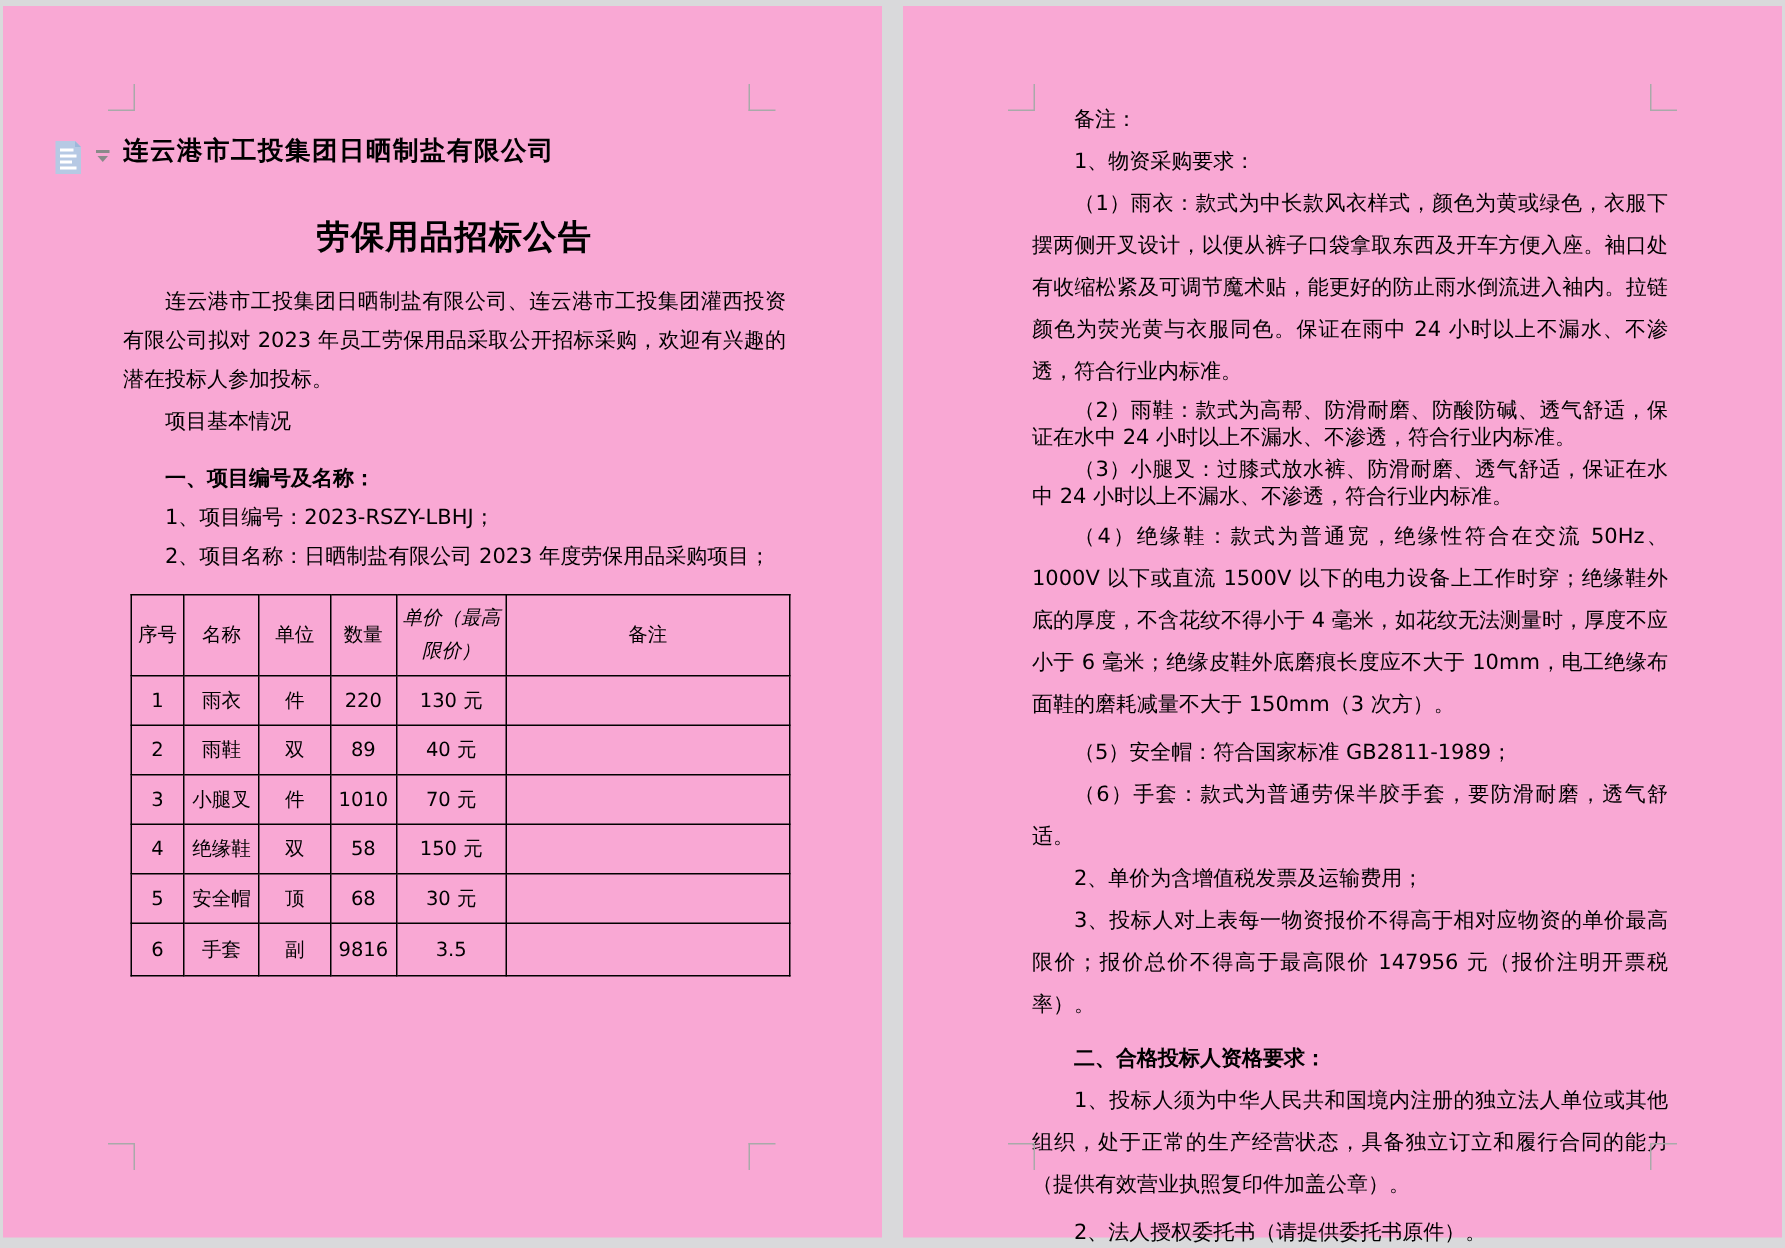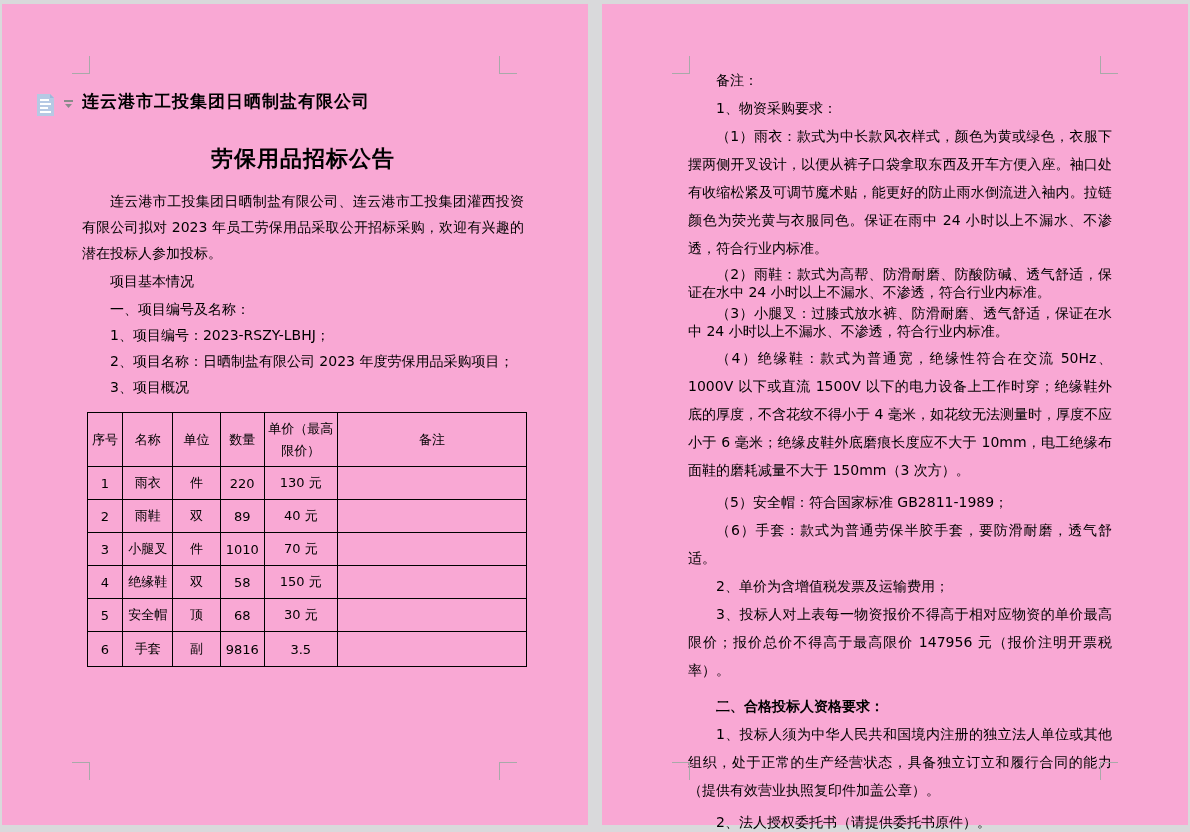--- a/index.html
+++ b/index.html
@@ -32,29 +32,29 @@
 
   .content-1 { padding:86px 64px 0 80px; }
   .content-2 { padding:62px 76px 0 86px; }
 
   .doc-title    { font-size:17px; font-weight:bold; text-align:left; line-height:22px; letter-spacing:1px; }
   .doc-subtitle { font-size:22px; font-weight:bold; text-align:center; line-height:22px; margin-top:36px; letter-spacing:1px; }
 
   p.body { font-size:14px; line-height:26px; text-indent:2em; text-align:justify; }
   .intro { margin-top:18px; }
   .sec-label { margin-top:2px; line-height:24px; }
-  .h3 { font-weight:normal; line-height:26px; margin-top:2px; }
+  .h3 { font-weight:bold; line-height:26px; margin-top:12px; }
   .item { line-height:24px; }
 
   table.goods { border-collapse:collapse; margin:12px 0 0 5px; table-layout:fixed; width:440px;
                 font-size:13px; text-align:center; }
   table.goods th, table.goods td { border:1px solid #000; font-weight:normal; vertical-align:middle; padding:2px; }
   table.goods th { height:54px; line-height:22px; }
   table.goods td { height:33px; }
-  .c0{width:34px;} .c1{width:49px;} .c2{width:46px;} .c3{width:43px;} .c4{width:71px;} .c5{width:184px;}
+  .c0{width:34px;} .c1{width:49px;} .c2{width:46px;} .c3{width:43px;} .c4{width:71px;font-style:italic;} .c5{width:184px;}
 
   .p2 p { font-size:14px; text-indent:2em; text-align:justify; }
   .p2 .loose { line-height:28px; }
   .p2 .tight { line-height:18px; margin-top:3px; }
   .p2 .gap-s { margin-top:4px; }
   .p2 .gap-m { margin-top:8px; }
   .p2 .bold  { font-weight:bold; }
 </style>
 </head>
 <body>
@@ -69,21 +69,20 @@
 
     <div class="content-1">
       <div class="doc-title">连云港市工投集团日晒制盐有限公司</div>
       <div class="doc-subtitle">劳保用品招标公告</div>
 
       <p class="body intro">连云港市工投集团日晒制盐有限公司、连云港市工投集团灌西投资有限公司拟对 2023 年员工劳保用品采取公开招标采购，欢迎有兴趣的潜在投标人参加投标。</p>
       <p class="body sec-label">项目基本情况</p>
       <p class="body h3">一、项目编号及名称：</p>
       <p class="body item">1、项目编号：2023-RSZY-LBHJ；</p>
       <p class="body item">2、项目名称：日晒制盐有限公司 2023 年度劳保用品采购项目；</p>
-      <p class="body item">3、项目概况</p>
 
       <table class="goods">
         <tbody>
             <tr>
           <th class="c0">序号</th>
           <th class="c1">名称</th>
           <th class="c2">单位</th>
           <th class="c3">数量</th>
           <th class="c4">单价（最高限价）</th>
           <th class="c5">备注</th>

